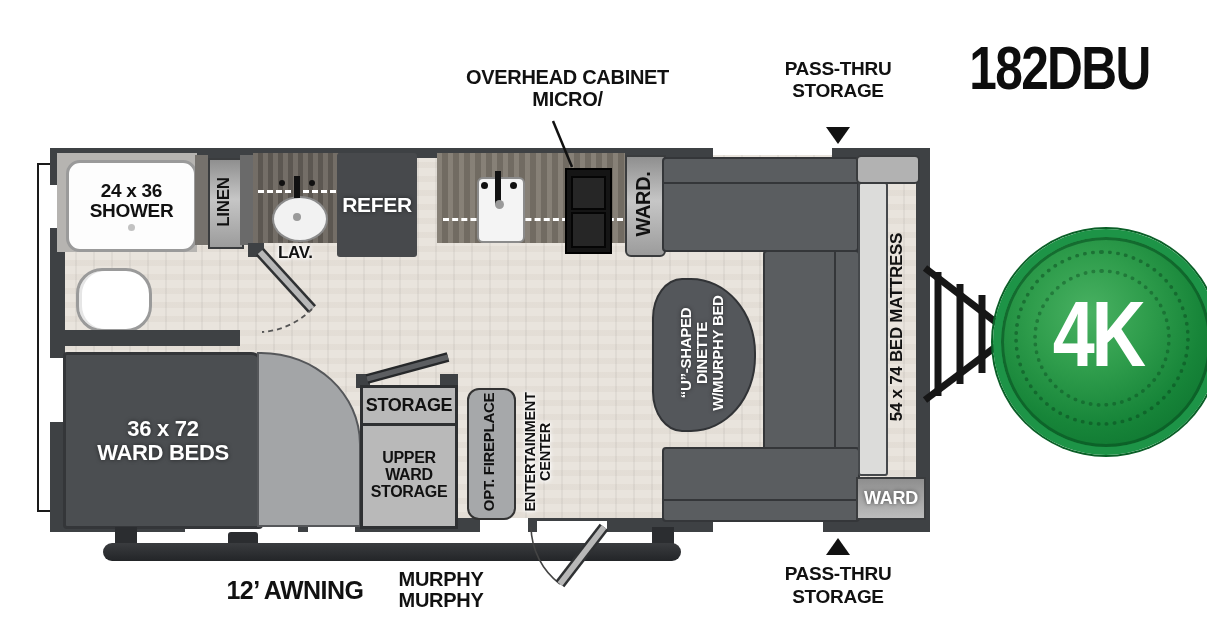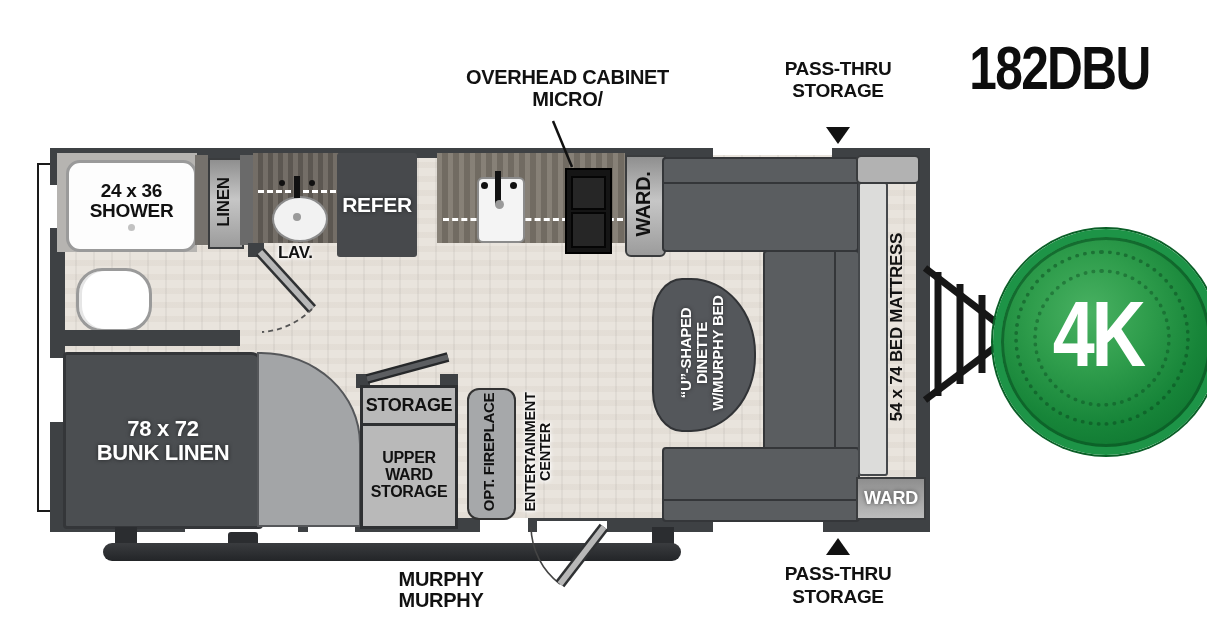--- a/index.html
+++ b/index.html
@@ -118,22 +118,22 @@
 
   <div class="abs" style="left:858px;top:182px;width:26px;height:290px;background:#dcdcda;border:2px solid #45484b;border-radius:3px;"></div>
   <div class="rot lbl" style="left:897px;top:327px;font-size:17px;">54 x 74 BED MATTRESS</div>
   <div class="abs" style="left:856px;top:155px;width:60px;height:25px;background:#b2b2b2;border:2px solid #3a3c3e;border-radius:5px;"></div>
   <div class="abs ctr" style="left:856px;top:477px;width:66px;height:39px;background:linear-gradient(180deg,#8e8e8e,#bcbcbc);border:2px solid #3a3c3e;">
     <div class="wlbl" style="font-size:18px;">WARD</div>
   </div>
 
   <div class="abs ctr" style="left:63px;top:352px;width:194px;height:171px;background:#4b4e51;border:3px solid #343639;border-radius:4px 12px 4px 4px;">
     <div class="wlbl" style="font-size:22px;">
-      <div>78 x 72</div>
-      <div>BUNK LINEN</div>
+      <div>36 x 72</div>
+      <div>WARD BEDS</div>
     </div>
   </div>
 
   <div class="abs" style="left:257px;top:352px;width:100px;height:171px;background:#a3a5a7;border:2px solid #55575a;border-top-right-radius:100px 92px;"></div>
 
   <div class="abs wall" style="left:356px;top:374px;width:14px;height:14px;"></div>
   <div class="abs wall" style="left:440px;top:374px;width:18px;height:14px;"></div>
   <div class="abs" style="left:360px;top:385px;width:92px;height:138px;background:#b9b9b9;border:3px solid #2e3032;">
     <div class="ctr" style="height:35px;border-bottom:3px solid #2e3032;">
       <div class="lbl" style="font-size:18px;">STORAGE</div>
@@ -200,20 +200,21 @@
     <div>STORAGE</div>
   </div>
   <div class="abs tri" style="left:826px;top:127px;border-left:12px solid transparent;border-right:12px solid transparent;border-top:17px solid #111;"></div>
 
   <div class="abs tri" style="left:826px;top:538px;border-left:12px solid transparent;border-right:12px solid transparent;border-bottom:17px solid #111;"></div>
   <div class="abs lbl" style="left:775px;top:562px;width:126px;text-align:center;font-size:19px;line-height:23px;">
     <div>PASS-THRU</div>
     <div>STORAGE</div>
   </div>
 
+  <div class="abs lbl" style="left:200px;top:577px;width:190px;text-align:center;font-size:25px;letter-spacing:-0.5px;">12’ AWNING</div>
 
   <div class="abs lbl" style="left:395px;top:569px;width:92px;text-align:center;font-size:20px;line-height:21px;">
     <div>MURPHY</div>
     <div>MURPHY</div>
   </div>
 
   <div class="abs" style="right:57px;top:32px;font-size:62px;font-weight:bold;color:#0d0d0d;letter-spacing:-2px;
               transform:scaleX(0.8);transform-origin:100% 0;">182DBU</div>
 
   <div class="abs" style="left:993px;top:229px;width:210px;height:210px;border-radius:50%;

